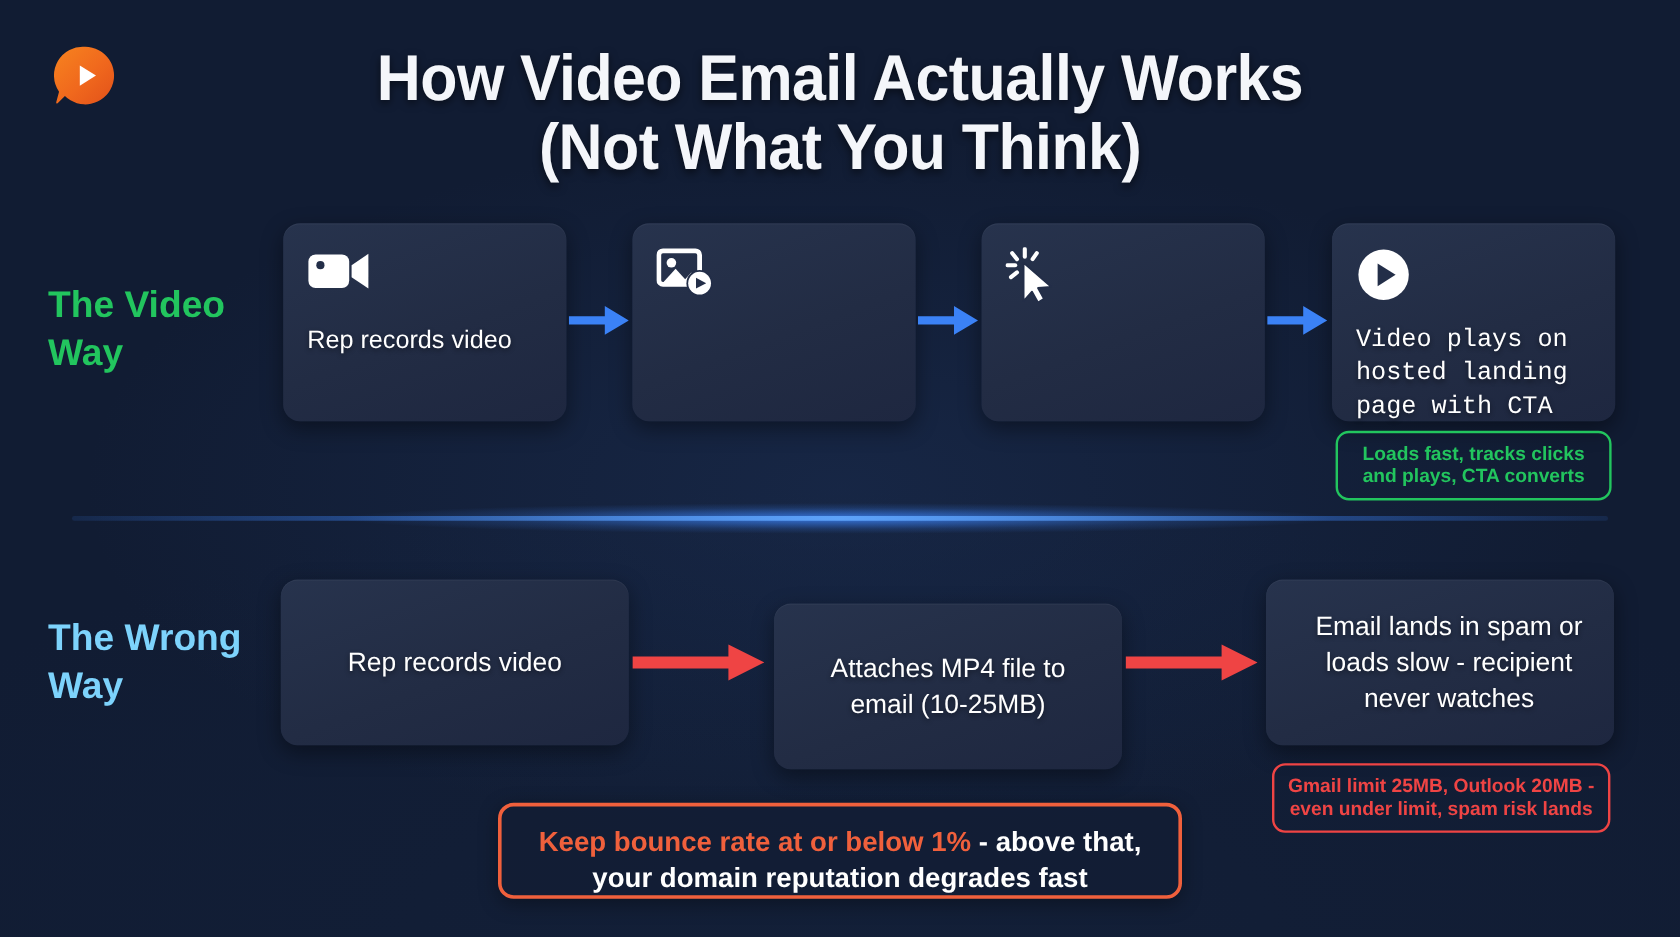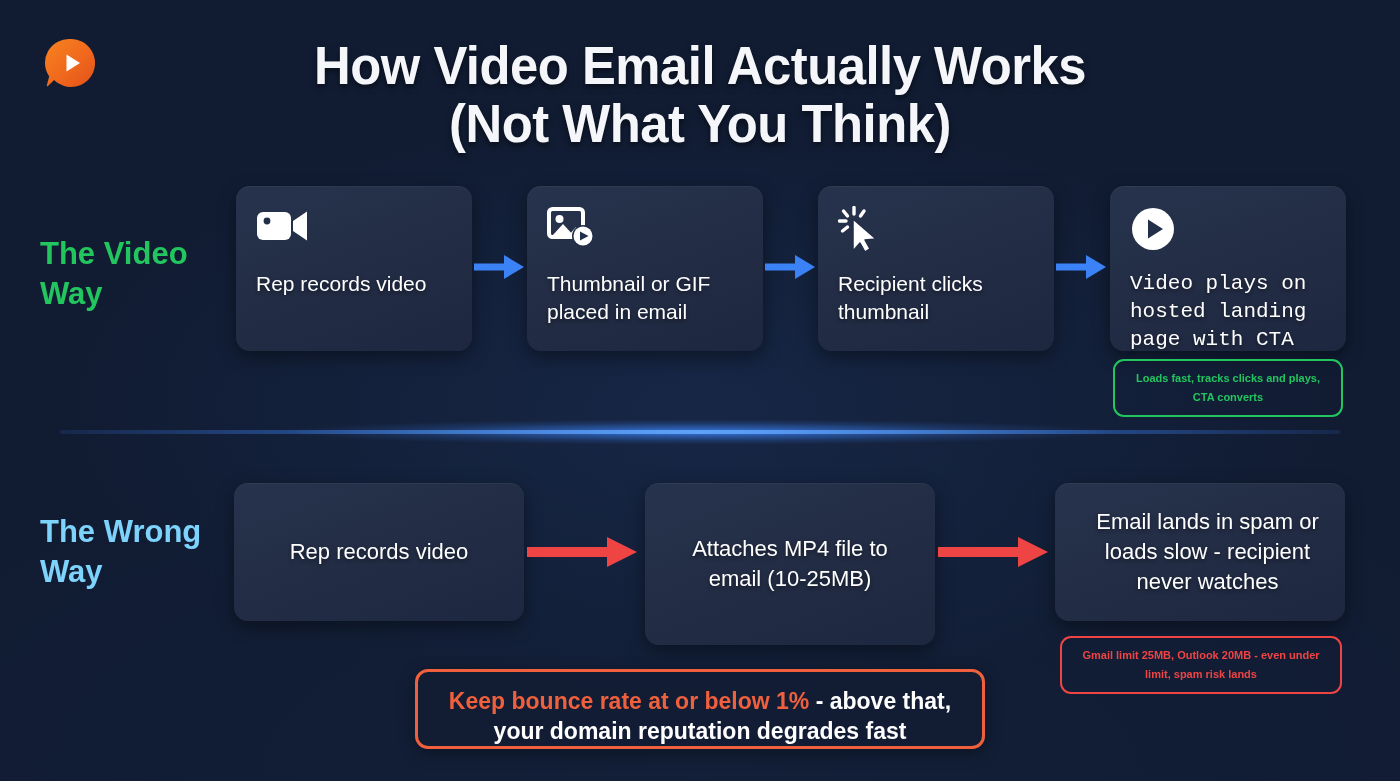--- a/index.html
+++ b/index.html
@@ -75,40 +75,40 @@
   #c3 { left:818px; top:186px; width:236px; height:165px; }
   #c4 { left:1110px; top:186px; width:236px; height:165px;font-family:Liberation Mono, monospace; }
 
   
   .card.plain {
     display:flex; align-items:center; justify-content:center;
     text-align:center; padding:18px 22px;
   }
   .card.plain .ctext { font-size:22px; line-height:30px; }
   #w1 { left:234px; top:483px; width:290px; height:138px; }
-  #w2 { left:645px; top:483px; width:290px; height:162px; }
+  #w2 { left:645px; top:503px; width:290px; height:138px; }
   #w3 { left:1055px; top:483px; width:290px; height:138px;padding-left:37px; }
 
   
   .arrow { position:absolute; }
   .arrow svg { display:block; }
   #a1 { left:474px; top:254px; }
   #a2 { left:765px; top:254px; }
   #a3 { left:1056px; top:254px; }
   #wa1 { left:527px; top:536px; }
   #wa2 { left:938px; top:536px; }
 
   
   .badge {
     position:absolute;
     border-radius:11px;
     border:2px solid;
     text-align:center;
     font-weight:bold;
-    font-size:11px;
+    font-size:16px;
     line-height:19px;
     padding:8px 10px;
   }
   .badge.green { left:1113px; top:359px; width:230px; color:#22c55e; border-color:#22c55e; }
   .badge.red   { left:1060px; top:636px; width:282px; color:#ef4444; border-color:#ef4444; }
 
   
   .divider {
     position:absolute; left:0; top:418px; width:1400px; height:28px;
     pointer-events:none;
@@ -191,37 +191,35 @@
       <svg width="52" height="44" viewBox="0 0 52 44" xmlns="http://www.w3.org/2000/svg">
         <rect x="2" y="3" width="34" height="28" rx="3.5" fill="none" stroke="#ffffff" stroke-width="4"></rect>
         <circle cx="12.5" cy="13" r="4" fill="#ffffff"></circle>
         <path d="M5 30 L16 18 L27 30 Z" fill="#ffffff"></path>
         <path d="M21 30 L29 21 L37 30 Z" fill="#ffffff"></path>
         <circle cx="36" cy="30" r="11" fill="#232e48"></circle>
         <circle cx="36" cy="30" r="9.5" fill="#ffffff"></circle>
         <path d="M33 25.5 L41.5 30 L33 34.5 Z" fill="#232e48"></path>
       </svg>
     </span>
-    <div class="ctext">Thumbnail or GIF placed in email</div>
   </div>
 
   <div class="card" id="c3">
     <span class="icon">
       <svg width="50" height="48" viewBox="0 0 50 48" xmlns="http://www.w3.org/2000/svg">
         <g stroke="#ffffff" stroke-width="3.4" stroke-linecap="round">
           <line x1="16" y1="1.5" x2="16" y2="8"></line>
           <line x1="5.5" y1="5" x2="9.5" y2="10"></line>
           <line x1="1.5" y1="15" x2="8" y2="15"></line>
           <line x1="4.5" y1="25" x2="9.5" y2="21"></line>
           <line x1="26" y1="5" x2="22.5" y2="10"></line>
         </g>
         <path d="M15 13 L15 45 L22 37 L27 46 L32 43 L27 34 L38 33 Z" fill="#ffffff" stroke="#232e48" stroke-width="1.5" stroke-linejoin="round"></path>
       </svg>
     </span>
-    <div class="ctext">Recipient clicks thumbnail</div>
   </div>
 
   <div class="card" id="c4">
     <span class="icon">
       <svg width="48" height="48" viewBox="0 0 48 48" xmlns="http://www.w3.org/2000/svg">
         <circle cx="23" cy="23" r="21" fill="#ffffff"></circle>
         <path d="M18 13.5 L33 23 L18 32.5 Z" fill="#232e48"></path>
       </svg>
     </span>
     <div class="ctext">Video plays on hosted landing page with CTA</div>

